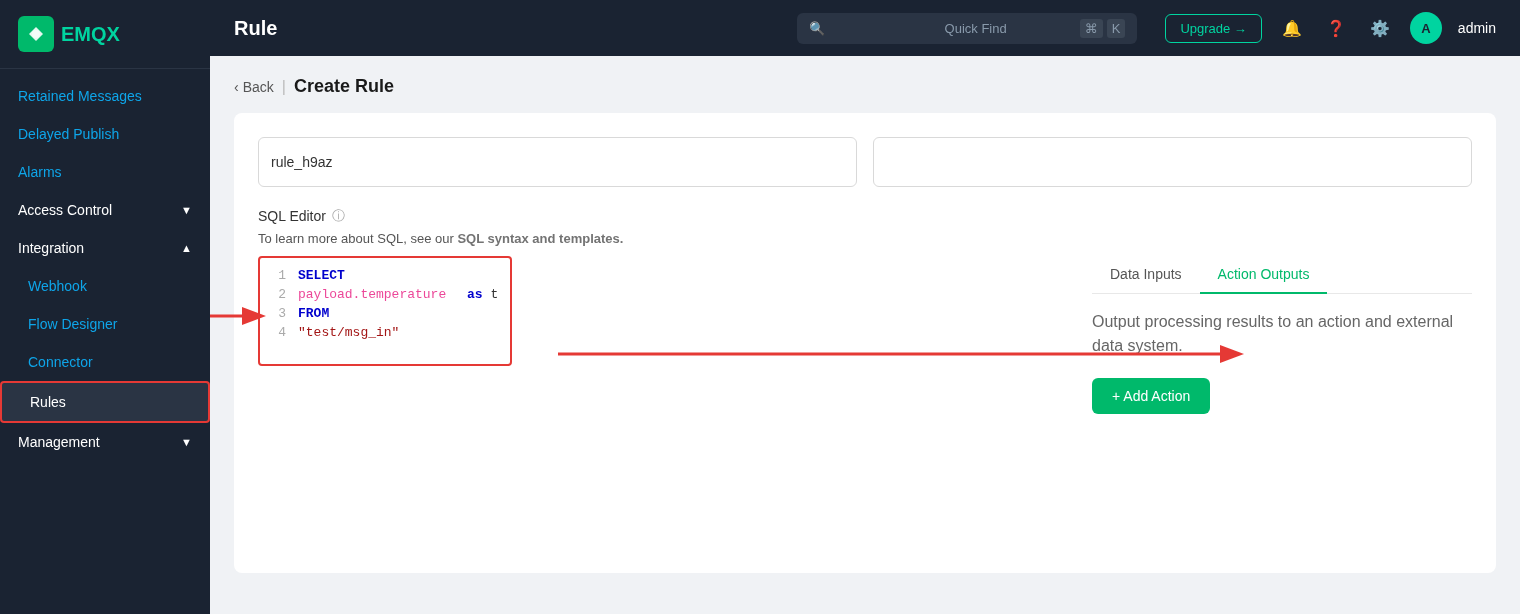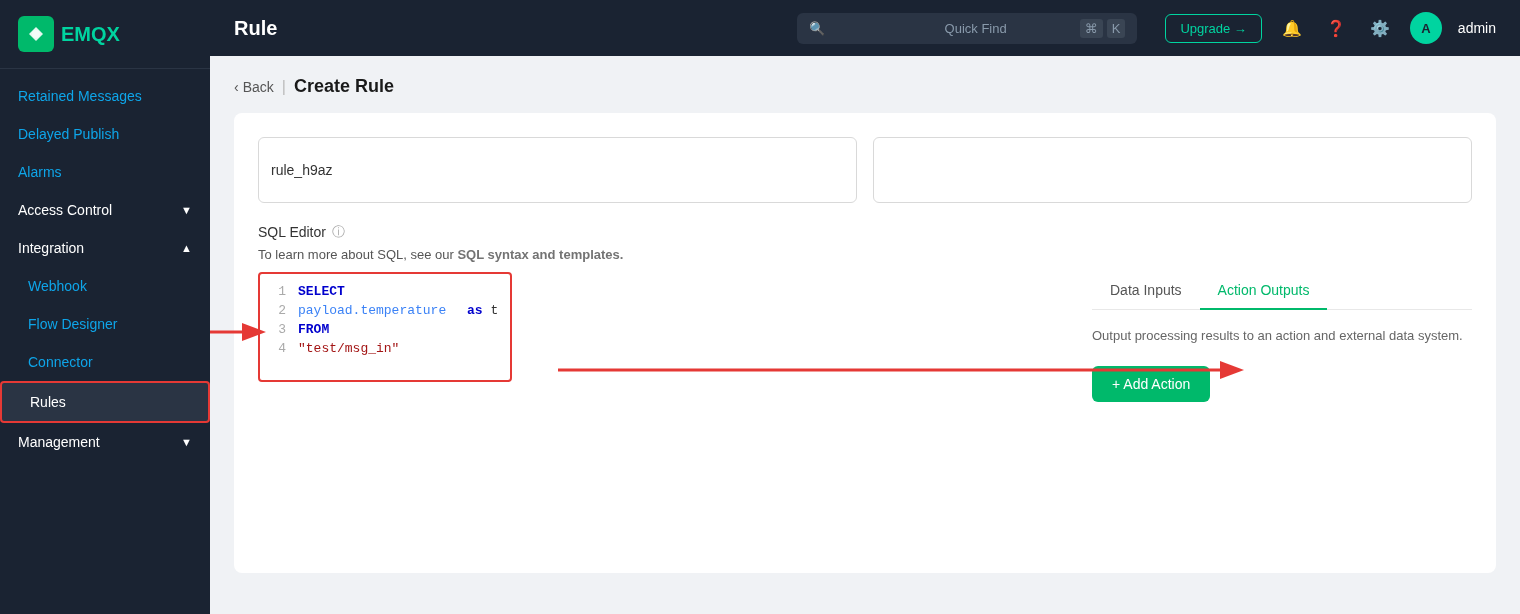--- a/index.html
+++ b/index.html
@@ -178,21 +178,21 @@
     
     .rule-inputs-row {
       display: flex;
       gap: 16px;
       margin-bottom: 20px;
     }
     .rule-input {
       flex: 1;
       border: 1px solid #d9d9d9;
       border-radius: 6px;
-      padding: 24px 12px;
+      padding: 16px 12px;
       font-size: 14px;
       color: #333;
       outline: none;
     }
     .rule-input::placeholder { color: #bbb; }
 
     
     .sql-editor-label {
       font-size: 14px;
       font-weight: 500;
@@ -258,21 +258,21 @@
       color: #555;
       border-bottom: 2px solid transparent;
       margin-bottom: -1px;
     }
     .action-tab.active {
       color: #00b96b;
       border-bottom: 2px solid #00b96b;
       font-weight: 500;
     }
     .action-description {
-      font-size: 13px;
+      font-size: 16px;
       color: #666;
       margin-bottom: 20px;
       line-height: 1.5;
     }
     .add-action-btn {
       background: #00b96b;
       color: #fff;
       border: none;
       border-radius: 6px;
       padding: 10px 20px;
@@ -395,21 +395,21 @@
               <path d="M10,10 L10,40 L72,40" stroke="#e53935" stroke-width="3" fill="none" marker-end="url(#arrowhead-left)"></path>
             </svg>
 
             <div class="code-editor" id="code-editor">
             <div class="code-line">
                   <span class="line-num">1</span>
                   <span><span style="color: rgb(0, 0, 205); font-weight: 600;">SELECT</span></span>
                 </div>
                 <div class="code-line">
                   <span class="line-num">2</span>
-                  <span><span style="color: #3b82f6; margin-top: 16px;">  payload.temperature </span><span style="color: rgb(0, 0, 205); font-weight: 600; margin-left: 13px;">as</span><span style="color: rgb(51, 51, 51);"> t</span></span>
+                  <span><span style="color: #ec4899; margin-top: 16px;">  payload.temperature </span><span style="color: rgb(0, 0, 205); font-weight: 600; margin-left: 13px;">as</span><span style="color: rgb(51, 51, 51);"> t</span></span>
                 </div>
                 <div class="code-line">
                   <span class="line-num">3</span>
                   <span><span style="color: rgb(0, 0, 205); font-weight: 600;">FROM</span></span>
                 </div>
                 <div class="code-line">
                   <span class="line-num">4</span>
                   <span><span style="color: rgb(51, 51, 51);">  </span><span style="color: rgb(163, 21, 21);">"test/msg_in"</span></span>
                 </div>
               </div>

